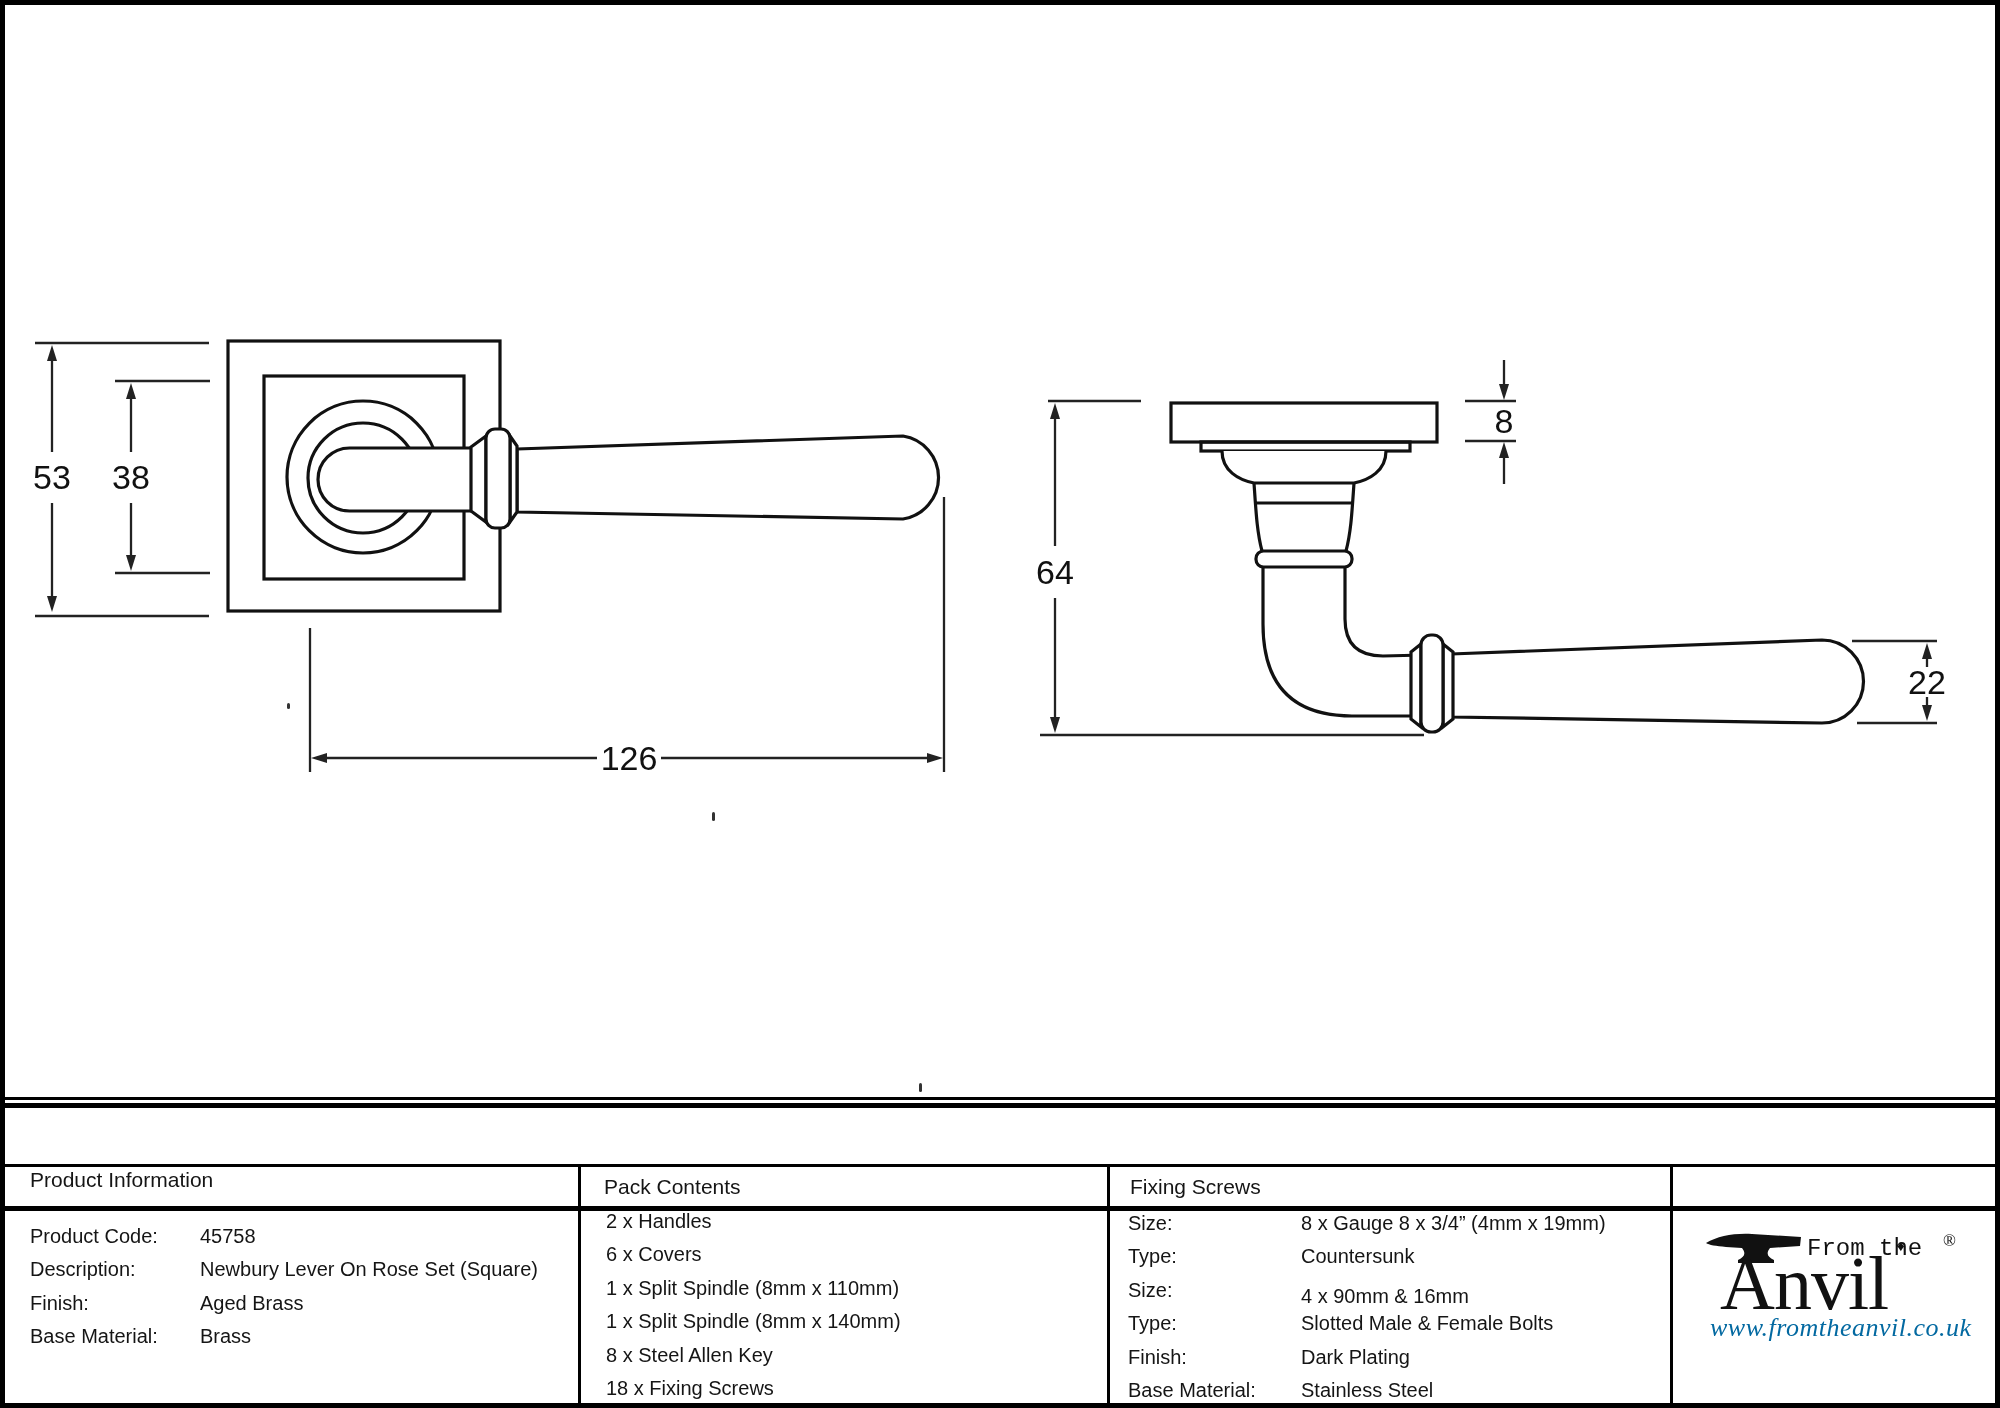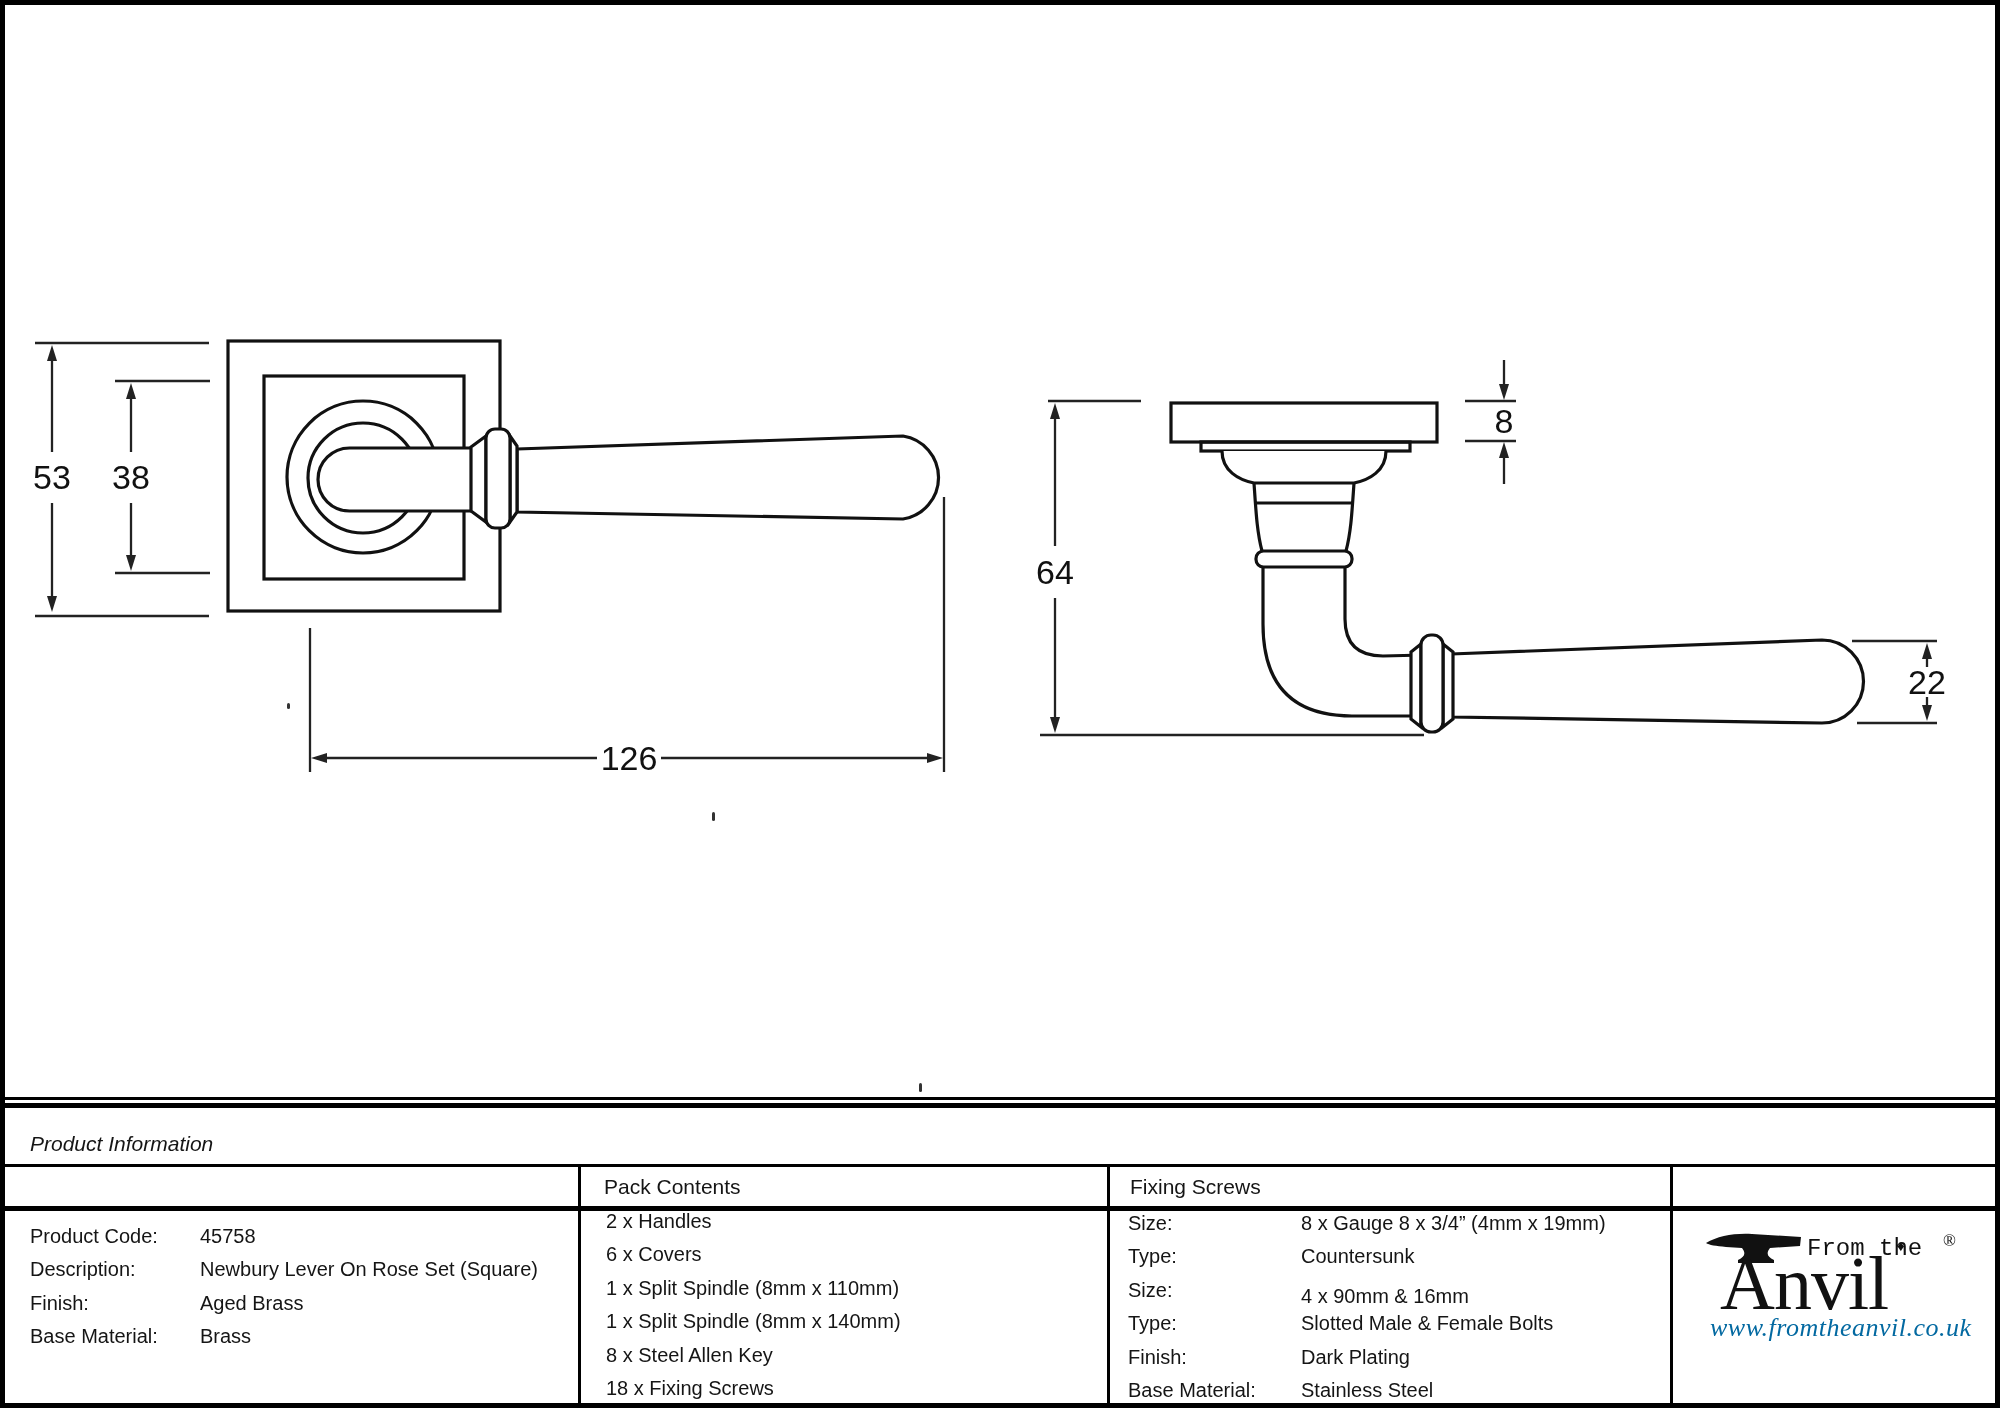--- a/index.html
+++ b/index.html
@@ -120,21 +120,21 @@
 
   <div class="hline" style="left:0;top:1097px;width:2000px;height:3px;"></div>
   <div class="hline" style="left:0;top:1103px;width:2000px;height:5px;"></div>
   <div class="hline" style="left:0;top:1164px;width:2000px;height:3px;"></div>
   <div class="hline" style="left:0;top:1206px;width:2000px;height:5px;"></div>
   <div class="vline" style="left:578px;top:1167px;width:3px;height:236px;"></div>
   <div class="vline" style="left:1107px;top:1167px;width:3px;height:236px;"></div>
   <div class="vline" style="left:1670px;top:1167px;width:3px;height:236px;"></div>
 
 
-  <div class="txt hdr" style="left:30px;top:1144px;font-style:italic;">Product Information</div>
+  <div class="txt hdr" style="left:30px;top:1180px;">Product Information</div>
   <div class="txt hdr" style="left:604px;top:1187px;">Pack Contents</div>
   <div class="txt hdr" style="left:1130px;top:1187px;">Fixing Screws</div>
 
   <div class="txt" style="left:30px;top:1236px;">Product Code:</div>
   <div class="txt" style="left:200px;top:1236px;">45758</div>
   <div class="txt" style="left:30px;top:1269px;">Description:</div>
   <div class="txt" style="left:200px;top:1269px;">Newbury Lever On Rose Set (Square)</div>
   <div class="txt" style="left:30px;top:1303px;">Finish:</div>
   <div class="txt" style="left:200px;top:1303px;">Aged Brass</div>
   <div class="txt" style="left:30px;top:1336px;">Base Material:</div>

